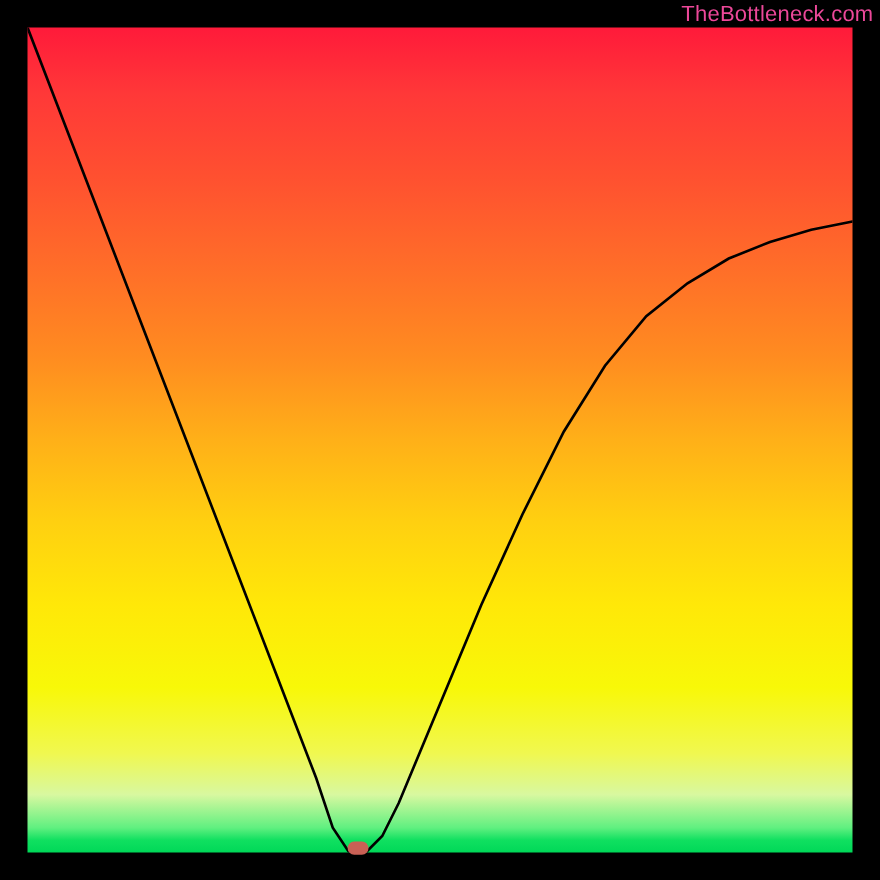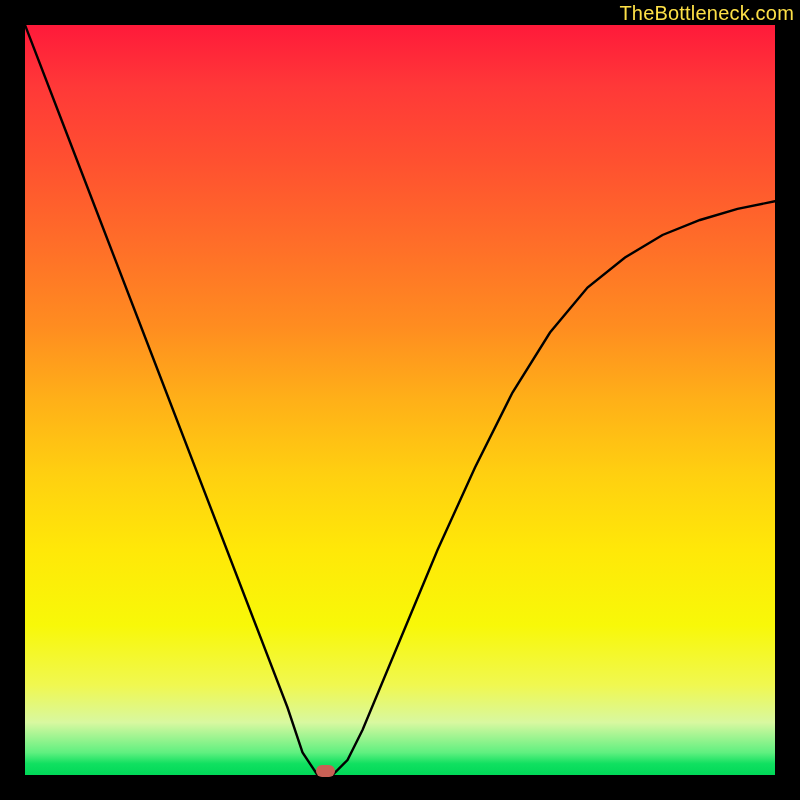--- a/index.html
+++ b/index.html
@@ -31,21 +31,21 @@
       #d8f8a0 93%,
       #60f080 97%,
       #10e060 98.5%,
       #00d858 100%
     );
   }
   .watermark {
     position: absolute;
     top: 2px;
     right: 6px;
-    color: #fde047;
+    color: #ec4899;
     font-size: 20px;
     font-weight: 500;
     letter-spacing: 0.2px;
     z-index: 10;
   }
   .curve {
     position: absolute;
     left: 25px;
     top: 25px;
     width: 750px;

